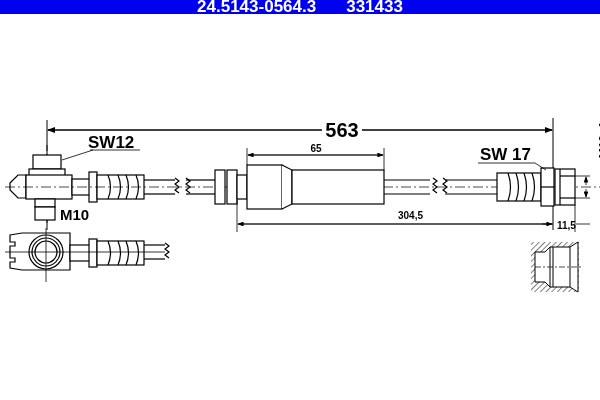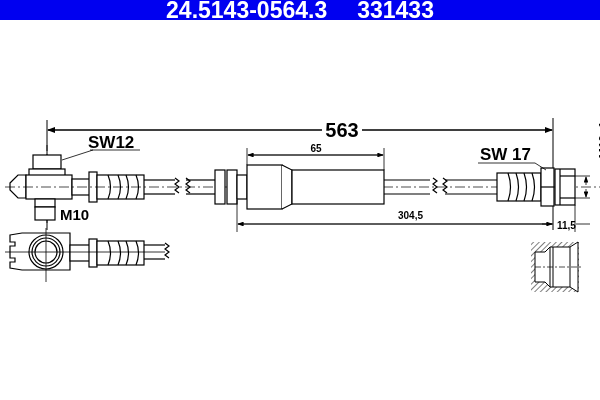--- a/index.html
+++ b/index.html
@@ -1,21 +1,21 @@
 <!DOCTYPE html>
 <html><head>
   <meta charset="utf-8">
   <style>
     html, body { margin: 0; padding: 0; background: #ffffff; }
     body { width: 600px; height: 400px; position: relative; overflow: hidden; font-family: "Liberation Sans", sans-serif; }
     .header {
-      position: absolute; left: 0; top: 0; width: 600px; height: 20px;
+      position: absolute; left: 0; top: 0; width: 600px; height: 14px;
       background: #0000f0; color: #ffffff;
       display: flex; align-items: center; justify-content: center;
-      font-weight: bold; font-size: 23px; letter-spacing: 0px;
+      font-weight: bold; font-size: 17px; letter-spacing: 0px;
     }
     .header .sep { display: inline-block; width: 30px; }
     svg.drawing { position: absolute; left: 0; top: 30px; }
     .lbl { font-family: "Liberation Sans", sans-serif; font-weight: bold; fill: #000; }
   </style>
 </head>
 <body>
 
 <div class="header">
   <span>24.5143-0564.3</span>

